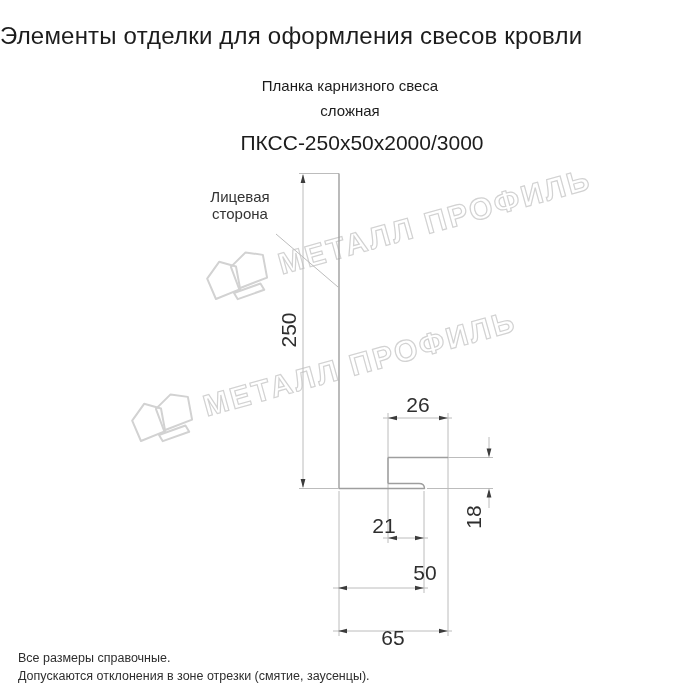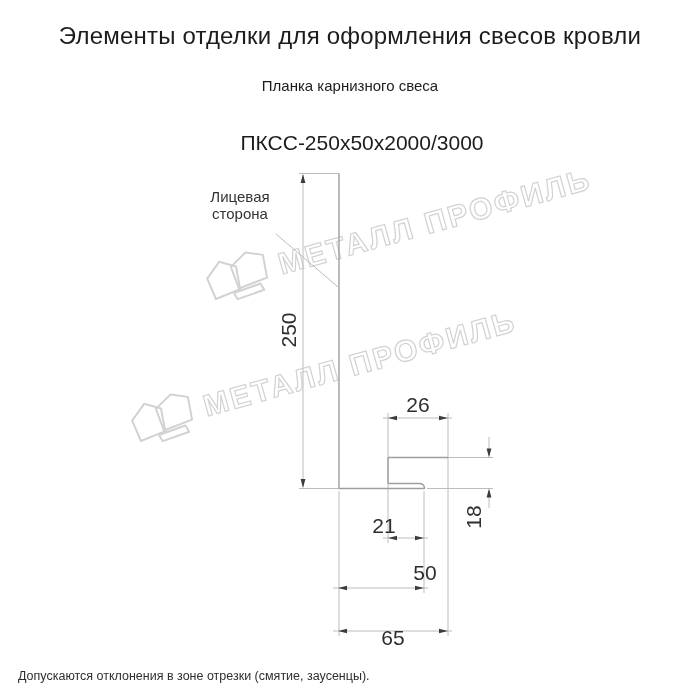--- a/index.html
+++ b/index.html
@@ -2,21 +2,21 @@
 <html><head>
 <meta charset="utf-8">
 <style>
   html,body{margin:0;padding:0;background:#ffffff;}
   .stage{
     position:relative;width:700px;height:700px;background:#ffffff;
     overflow:hidden;font-family:"Liberation Sans",sans-serif;
   }
   .abs{position:absolute;}
   .title{
-    left:0;right:0;top:22px;text-align:center;
+    left:0;right:0;top:22px;text-align:left;
     font-size:24px;color:#1c1c1c;letter-spacing:0.2px;z-index:3;
   }
   .subtitle{
     left:0;right:0;text-align:center;font-size:15px;color:#1c1c1c;z-index:3;
   }
   .code{
     left:0;right:0;top:131px;text-align:center;font-size:21px;color:#1c1c1c;z-index:3;padding-left:24px;
   }
   .face-label{
     left:200px;top:188px;width:80px;text-align:center;
@@ -110,29 +110,31 @@
       <polygon points="424,588 415,585.7 415,590.3"></polygon>
       <polygon points="338,631 347,628.7 347,633.3"></polygon>
       <polygon points="448,631 439,628.7 439,633.3"></polygon>
       <polygon points="489,457.5 486.6,448.5 491.4,448.5"></polygon>
       <polygon points="489,488.5 486.6,497.5 491.4,497.5"></polygon>
     </g>
   </svg>
 
   <div class="abs title">Элементы отделки для оформления свесов кровли</div>
   <div class="abs subtitle" style="top:77px;">Планка карнизного свеса</div>
+  <div class="abs subtitle" style="top:102px;">сложная</div>
   <div class="abs code">ПКСС-250х50х2000/3000</div>
 
   <div class="abs face-label">
     <div>Лицевая</div>
     <div>сторона</div>
   </div>
 
   <div class="abs dim-label vert" style="left:289px;top:330px;">250</div>
   <div class="abs dim-label" style="left:418px;top:405px;">26</div>
   <div class="abs dim-label" style="left:384px;top:526px;">21</div>
   <div class="abs dim-label vert" style="left:474px;top:517px;">18</div>
   <div class="abs dim-label" style="left:381px;top:573px;margin-left:44px;">50</div>
   <div class="abs dim-label" style="left:393px;top:617px;margin-top:21px;">65</div>
 
+  <div class="abs footnote" style="top:651px;">Все размеры справочные.</div>
   <div class="abs footnote" style="top:669px;">Допускаются отклонения в зоне отрезки (смятие, заусенцы).</div>
 
 </div>
 
 </body></html>

